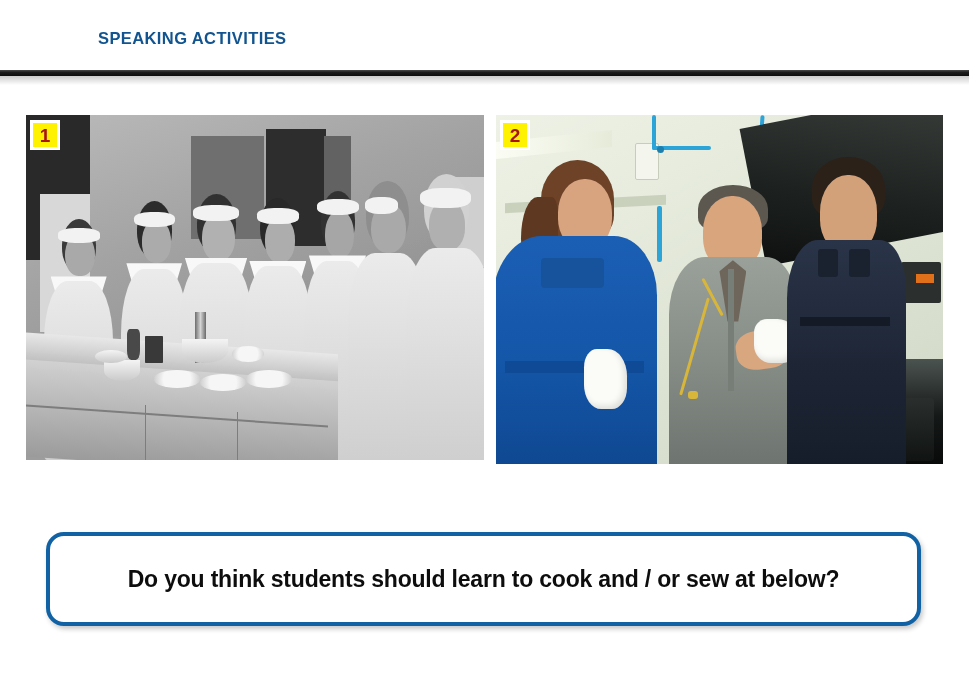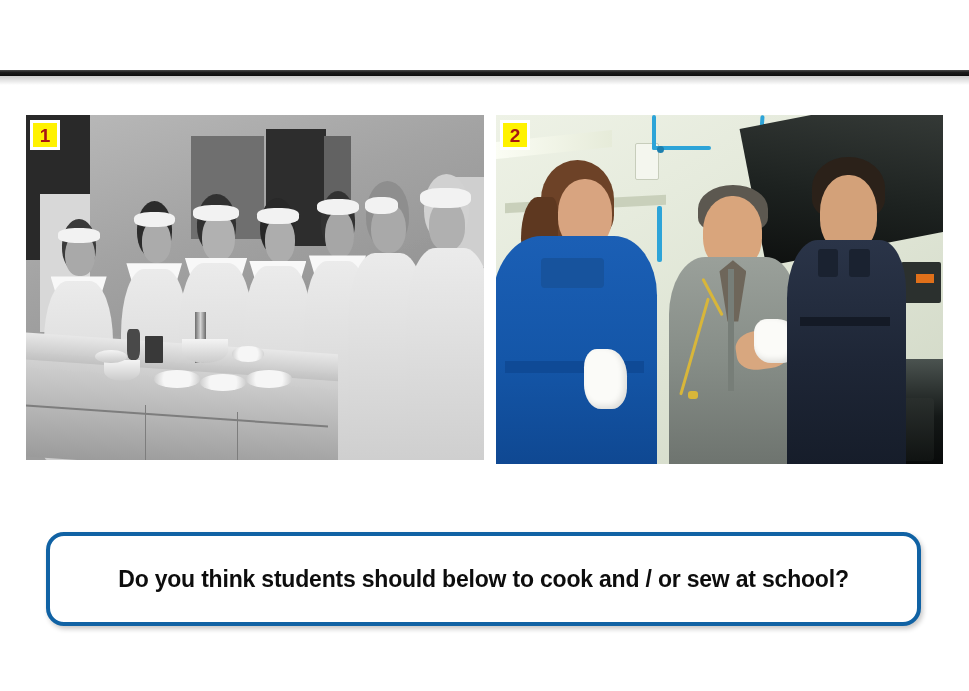--- a/index.html
+++ b/index.html
@@ -266,20 +266,21 @@
     color: #0d0d0d;
     letter-spacing: -0.2px;
     text-align: center;
     padding: 0 24px;
   }
 </style>
 </head>
 <body>
 
 <div class="header">
+  <span class="header-kicker">SPEAKING ACTIVITIES</span>
 </div>
 
 <div class="divider"></div>
 <div class="divider-shadow"></div>
 
 <div class="photo photo-1">
   <div class="bw">
     <div class="wall"></div>
     <div class="wall-left"></div>
     <div class="wall-left2"></div>
@@ -414,14 +415,14 @@
     </div>
 
     <div class="dipstick" style="left:44%;top:52%;width:3px;height:29%;transform:rotate(16deg);"></div>
     <div class="dipstick" style="left:48%;top:46%;width:3px;height:12%;transform:rotate(-28deg);"></div>
     <div style="position:absolute;left:43%;top:79%;width:10px;height:8px;background:#d8b63a;border-radius:3px;"></div>
   </div>
   <div class="badge">2</div>
 </div>
 
 <div class="question-box">
-  <span class="question-text">Do you think students should below to cook and / or sew at school?</span>
+  <span class="question-text">Do you think students should learn to cook and / or sew at below?</span>
 </div>
 
 </body></html>

